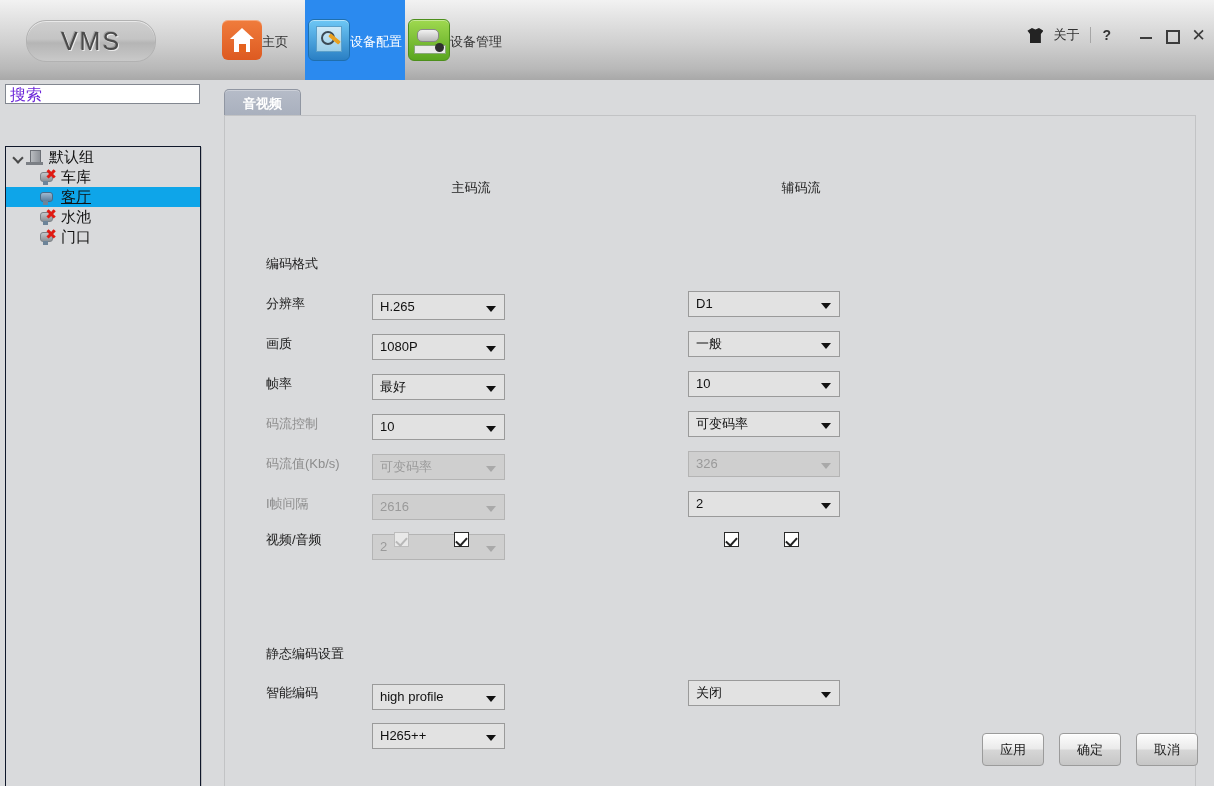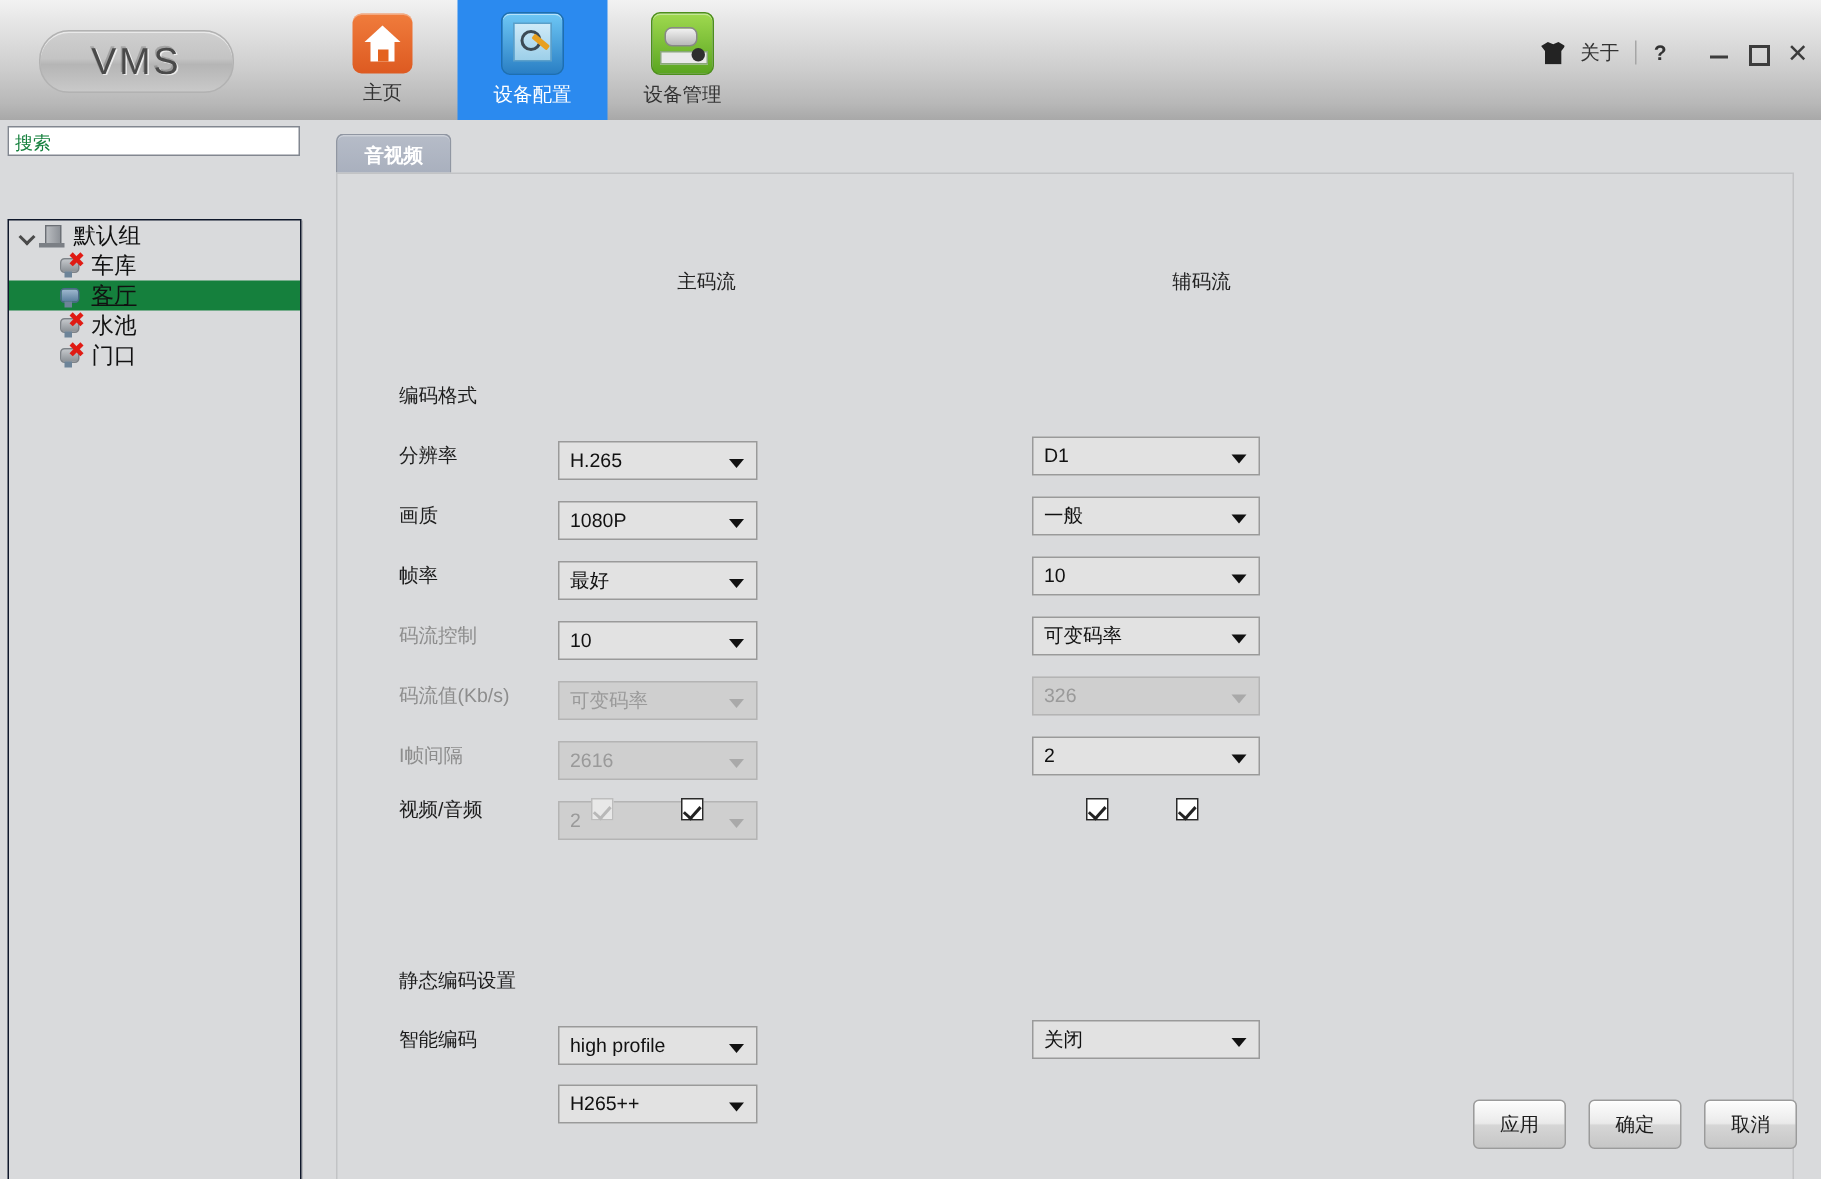--- a/index.html
+++ b/index.html
@@ -29,21 +29,21 @@
   }
   .logo span {
     font-size: 25px; font-weight: normal; letter-spacing: 2px;
     color: #4a4a4a;
     text-shadow: 1px 1px 0 rgba(255,255,255,.7), -1px -1px 0 rgba(0,0,0,.18);
   }
 
   .navgroup { position: absolute; left: 205px; top: 0; height: 80px; display: flex; }
   .navitem {
     width: 100px; height: 80px;
-    display: flex; flex-direction: column; align-items: center; justify-content: center;
+    display: flex; flex-direction: row; align-items: center; justify-content: center;
     cursor: default;
   }
   .navitem.active { background: #2b8aef; font-family: Liberation Serif, serif; }
   .navitem .navlabel { font-size: 13px; color: #333; margin-top: 4px; }
   .navitem.active .navlabel { color: #fff; }
   .navicon { width: 40px; height: 40px; border-radius: 6px; position: relative; }
 
   
   .ic-home { background: linear-gradient(to bottom,#f07c3c,#dd5a21); box-shadow: inset 0 1px 0 rgba(255,255,255,.35); }
   .ic-home::before {
@@ -109,34 +109,34 @@
   .wc { width: 15px; height: 15px; position: relative; cursor: default; }
   .wc-min::after { content: ""; position: absolute; left: 1px; top: 9px; width: 12px; height: 2px; background: #3c3c3c; }
   .wc-max::after { content: ""; position: absolute; left: 1px; top: 2px; width: 10px; height: 10px; border: 2px solid #3c3c3c; }
   .wc-close { font-size: 17px; line-height: 15px; color: #3c3c3c; text-align: center; }
 
   
   .sidebar { position: absolute; left: 0; top: 80px; width: 206px; height: 706px; background: #d9dadc; }
   .search-box {
     position: absolute; left: 5px; top: 4px; width: 195px; height: 20px;
     background: #fff; border: 1px solid #828790;
-    font-size: 12px; color: #15803d; padding: 0 0 0 4px; line-height: 20px;
+    font-size: 16px; color: #6d28d9; padding: 0 0 0 4px; line-height: 20px;
     box-sizing: border-box;
   }
   .tree-panel {
     position: absolute; left: 5px; top: 26px; width: 196px; height: 768px;
     background: #d9dadc; border: 1px solid #0f172a;
     box-shadow: 1px 1px 0 #b7b8ba;
     box-sizing: border-box; overflow: hidden; margin-top: 40px;
   }
   .tree-row {
     display: flex; align-items: center; height: 20px; font-size: 15px; color: #111;
     padding-left: 6px; cursor: default;
   }
-  .tree-row.selected { background: #15803d; text-decoration: underline; }
+  .tree-row.selected { background: #0ea5e9; text-decoration: underline; }
   .tree-row.child { padding-left: 32px; }
   .twisty {
     width: 13px; height: 13px; position: relative; flex: 0 0 13px; margin-right: 1px;
   }
   .twisty::after {
     content: ""; position: absolute; left: 2px; top: 3px;
     width: 6px; height: 6px; border-right: 2px solid #4a4a4a; border-bottom: 2px solid #4a4a4a;
     transform: rotate(45deg);
   }
   .ic-group { width: 18px; height: 16px; position: relative; margin-right: 5px; flex: 0 0 18px; }

